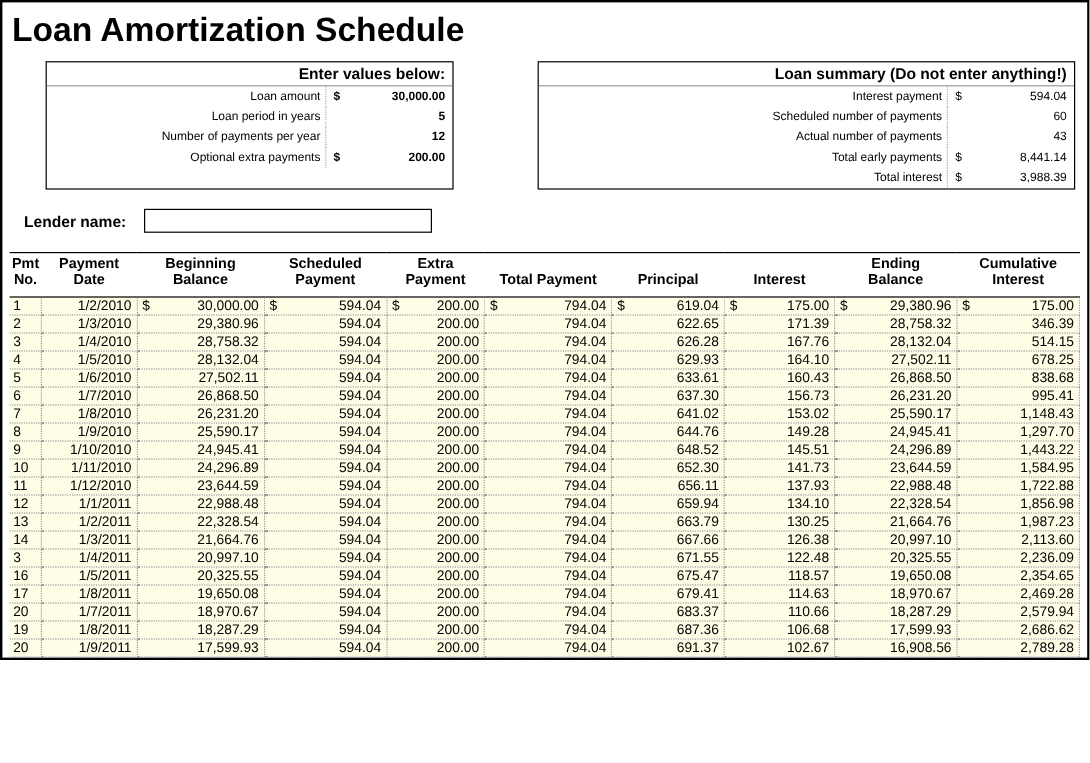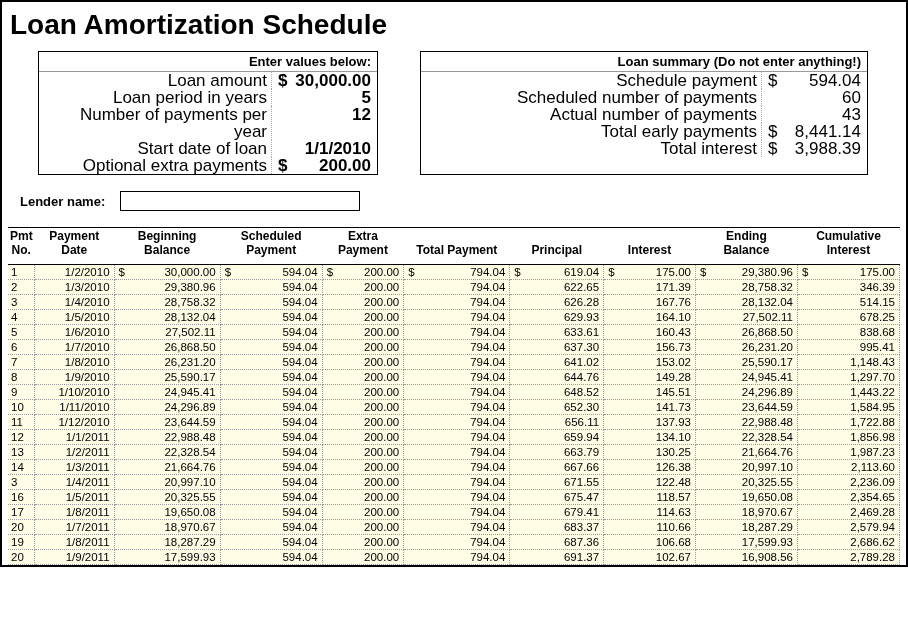--- a/index.html
+++ b/index.html
@@ -17,39 +17,39 @@
     padding: 4px 6px 0 6px;
   }
   h1 {
     font-size: 28px;
     font-weight: bold;
     margin: 3px 0 10px 2px;
     font-family: Arial, sans-serif;
   }
   .top-section {
     display: flex;
-    gap: 42px;
+    gap: 70px;
     margin-bottom: 12px;
     padding-left: 30px;
   }
   .input-box, .summary-box {
     border: 1px solid #000;
   }
   .input-box { width: 340px; }
   .summary-box { width: 448px; }
   .box-header {
     font-weight: bold;
     text-align: right;
     padding: 2px 6px;
     border-bottom: 1px solid #999;
     font-size: 13px;
   }
   .box-row {
     display: flex;
-    font-size: 17px;
+    font-size: 10px;
     line-height: 17px;
   }
   .box-label {
     flex: 1;
     text-align: right;
     padding: 0 4px 0 6px;
     border-right: 1px dotted #aaa;
   }
   .box-value {
     width: 105px;
@@ -138,35 +138,31 @@
           </div>
           <div class="box-row">
             <div class="box-label">Loan period in years</div>
             <div class="box-value"><span>5</span></div>
           </div>
           <div class="box-row">
             <div class="box-label">Number of payments per year</div>
             <div class="box-value"><span>12</span></div>
           </div>
           <div class="box-row">
-            <div class="box-label">Start date of loan</div>
-            <div class="box-value"><span>1/1/2010</span></div>
-          </div>
-          <div class="box-row">
             <div class="box-label">Optional extra payments</div>
             <div class="box-value"><span class="cur">$</span><span>200.00</span></div>
           </div>
         </div>
     </div>
 
     <div class="summary-box">
       <div class="box-header">Loan summary (Do not enter anything!)</div>
       <div id="summary-rows">
           <div class="box-row">
-            <div class="box-label">Schedule payment</div>
+            <div class="box-label">Interest payment</div>
             <div class="box-value"><span class="cur">$</span><span>594.04</span></div>
           </div>
           <div class="box-row">
             <div class="box-label">Scheduled number of payments</div>
             <div class="box-value"><span>60</span></div>
           </div>
           <div class="box-row">
             <div class="box-label">Actual number of payments</div>
             <div class="box-value"><span>43</span></div>
           </div>

